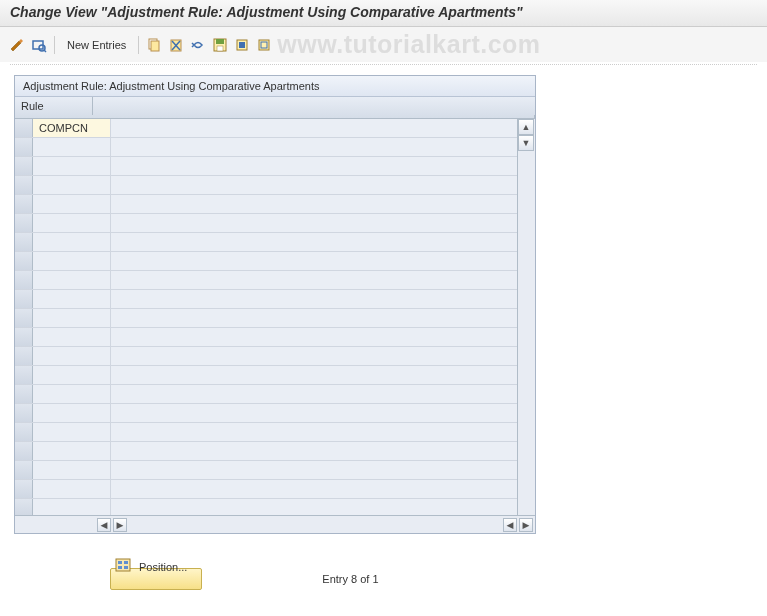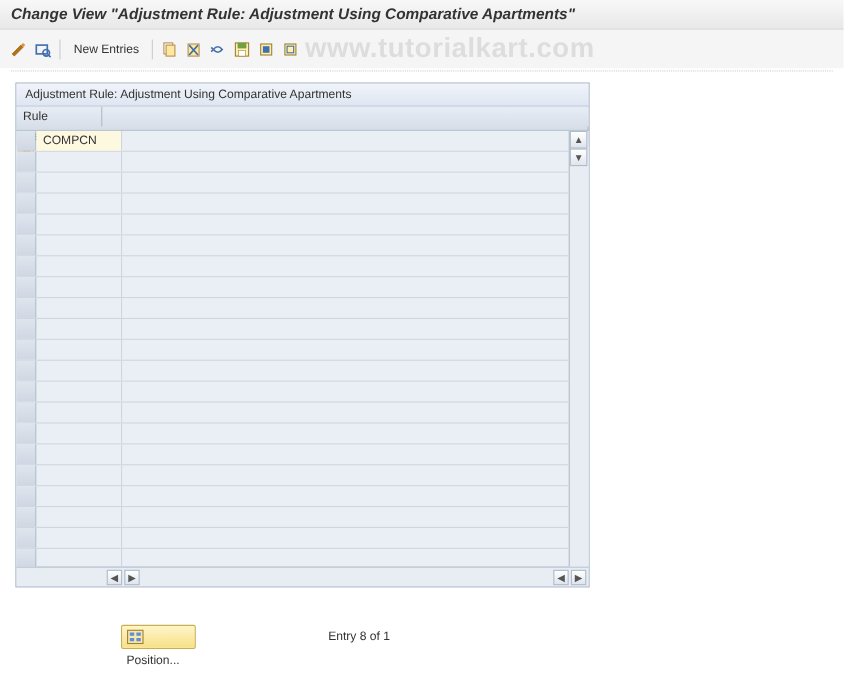--- a/index.html
+++ b/index.html
@@ -216,31 +216,30 @@
       position: absolute;
       bottom: 26px;
       left: 0;
       width: 767px;
       display: flex;
       align-items: center;
       padding-left: 110px;
     }
     .pos-btn {
       display: inline-flex;
-      align-items: flex-start;
+      align-items: flex-end;
       gap: 8px;
       background: linear-gradient(to bottom, #fff5c8, #f7e088);
       border: 1px solid #c8b050;
       border-radius: 2px;
       padding: 2px 14px 16px 4px;
       font-size: 11px;
       color: #333;
       cursor: pointer;
       height: 22px;
-      flex-direction: column;
     }
     .pos-icon {
       width: 16px;
       height: 16px;
       display:inline-flex;
       align-items:center;
       justify-content:center;
     }
     .entry-text {
       margin-left: 120px;

